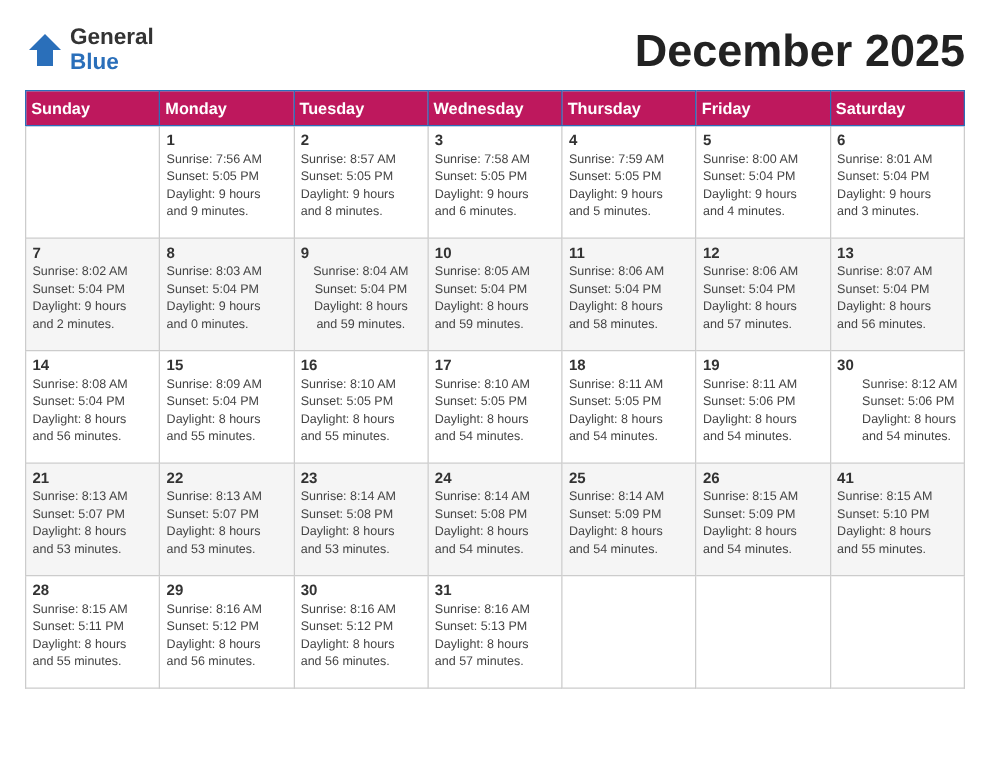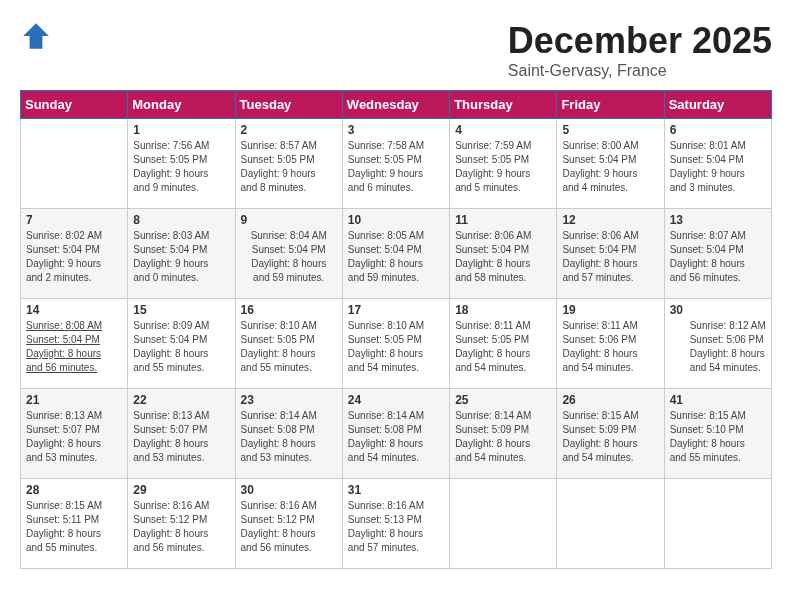--- a/index.html
+++ b/index.html
@@ -94,24 +94,27 @@
     }
   </style>
 </head>
 <body>
 
 <div class="header">
   <div class="logo">
     <svg class="logo-icon" viewBox="0 0 40 40" xmlns="http://www.w3.org/2000/svg">
       <polygon points="20,4 36,20 28,20 28,36 12,36 12,20 4,20" fill="#2a6fba"></polygon>
     </svg>
+    <div class="logo-text">
+      <span class="logo-general">General</span>
+      <span class="logo-blue">Blue</span>
+    </div>
   </div>
   <div class="title-block">
     <div class="month-title">December 2025</div>
-    <div class="location">Saint-Gervasy, France</div>
   </div>
 </div>
 
 <table>
   <thead>
     <tr>
     <th>Sunday</th>
         <th>Monday</th>
         <th>Tuesday</th>
         <th>Wednesday</th>
@@ -213,21 +216,21 @@
           <span class="day-num">13</span>
           <div class="day-info" style="white-space: pre-line;">Sunrise: 8:07 AM
 Sunset: 5:04 PM
 Daylight: 8 hours
 and 56 minutes.</div>
         </td>
       </tr>
       <tr>
         <td>
           <span class="day-num">14</span>
-          <div class="day-info" style="white-space: pre-line; text-decoration: underline;">Sunrise: 8:08 AM
+          <div class="day-info" style="white-space: pre-line;">Sunrise: 8:08 AM
 Sunset: 5:04 PM
 Daylight: 8 hours
 and 56 minutes.</div>
         </td>
         <td>
           <span class="day-num">15</span>
           <div class="day-info" style="white-space: pre-line;">Sunrise: 8:09 AM
 Sunset: 5:04 PM
 Daylight: 8 hours
 and 55 minutes.</div>

